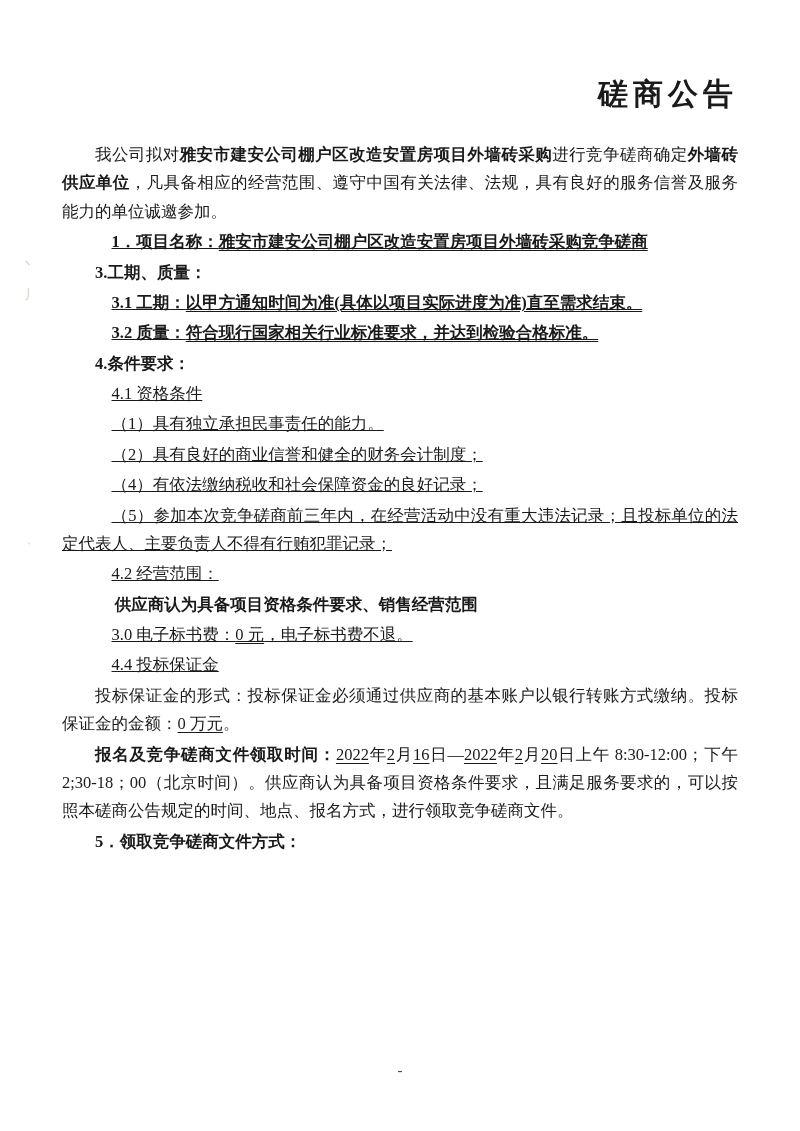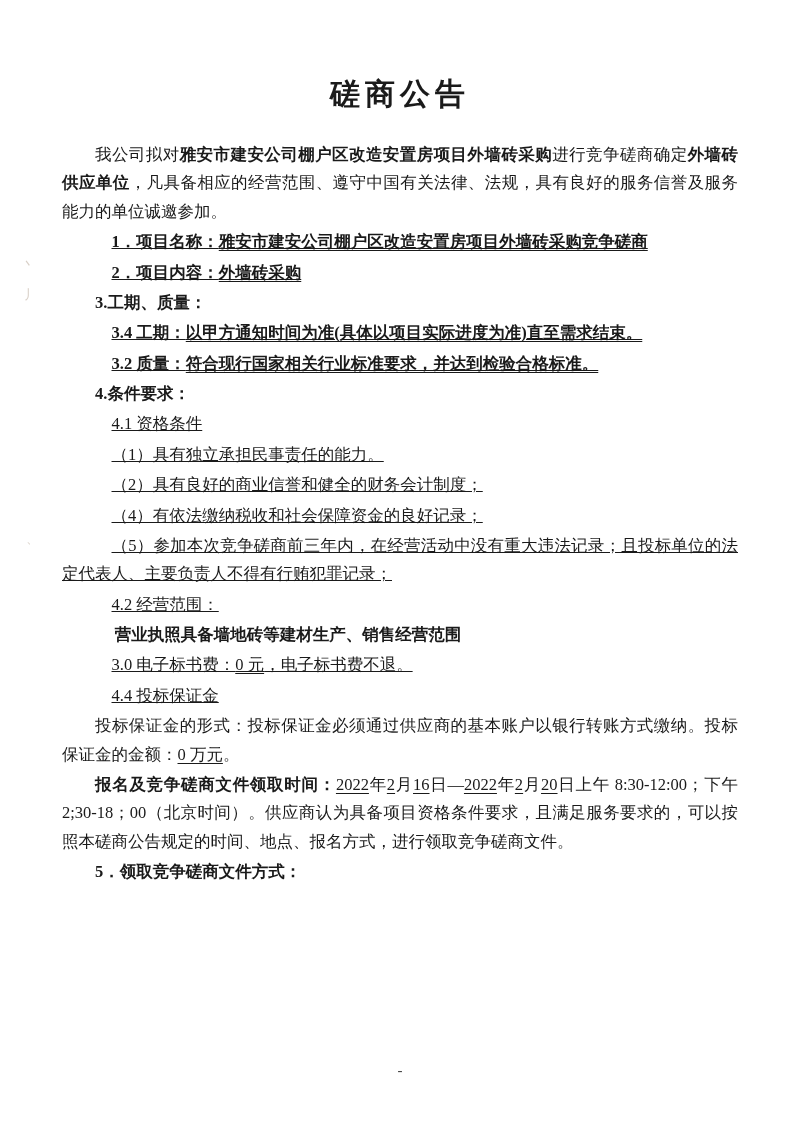--- a/index.html
+++ b/index.html
@@ -16,21 +16,21 @@
     overflow: hidden;
   }
   .page {
     width: 800px;
     height: 1131px;
     box-sizing: border-box;
     padding: 52px 62px 20px 62px;
     position: relative;
   }
   .doc-title {
-    text-align: center;
+    text-align: right;
     font-size: 30px;
     font-weight: bold;
     letter-spacing: 5px;
     margin: 22px 0 26px 0;
     font-family: "Liberation Serif", "DejaVu Serif", serif;
   }
   p {
     margin: 0 0 2px 0;
     font-size: 16.5px;
     line-height: 1.72;
@@ -84,39 +84,38 @@
   <div class="artifact a1">丶</div>
   <div class="artifact a2">丿</div>
   <div class="artifact a3">、</div>
 
   <h1 class="doc-title">磋商公告</h1>
 
   <p class="indent2"><span>我公司拟对</span><span class="b">雅安市建安公司棚户区改造安置房项目外墙砖采购</span><span>进行竞争磋商确定</span><span class="b">外墙砖供应单位</span><span>，凡具备相应的经营范围、遵守中国有关法律、法规，具有良好的服务信誉及服务能力的单位诚邀参加。</span></p>
 
   <p class="lvl2"><span class="b">1．项目名称：</span><span class="b u">雅安市建安公司棚户区改造安置房项目外墙砖采购竞争磋商</span></p>
 
-  <p class="lvl2"><span class="b">2．项目内容：</span><span class="b u">外墙砖采购</span></p>
 
   <p class="lvl1">3.工期、质量：</p>
 
-  <p class="lvl2"><span class="b">3.4 工期：</span><span class="b u">以甲方通知时间为准(具体以项目实际进度为准)直至需求结束。</span></p>
+  <p class="lvl2"><span class="b">3.1 工期：</span><span class="b u">以甲方通知时间为准(具体以项目实际进度为准)直至需求结束。</span></p>
 
   <p class="lvl2"><span class="b">3.2 质量：</span><span class="b u">符合现行国家相关行业标准要求，并达到检验合格标准。</span></p>
 
   <p class="lvl1">4.条件要求：</p>
 
   <p class="lvl2">4.1 资格条件</p>
 
   <p class="item">（1）具有独立承担民事责任的能力。</p>
   <p class="item">（2）具有良好的商业信誉和健全的财务会计制度；</p>
   <p class="item">（4）有依法缴纳税收和社会保障资金的良好记录；</p>
   <p class="item">（5）参加本次竞争磋商前三年内，在经营活动中没有重大违法记录；且投标单位的法定代表人、主要负责人不得有行贿犯罪记录；</p>
 
   <p class="lvl2">4.2 经营范围：</p>
-  <p class="blk">营业执照具备墙地砖等建材生产、销售经营范围</p>
+  <p class="blk">供应商认为具备项目资格条件要求、销售经营范围</p>
 
   <p class="lvl2"><span>3.0 电子标书费：</span><span class="u">0 元</span><span>，电子标书费不退。</span></p>
 
   <p class="lvl2">4.4 投标保证金</p>
 
   <p class="indent2"><span>投标保证金的形式：投标保证金必须通过供应商的基本账户以银行转账方式缴纳。投标保证金的金额：</span><span class="u">0 万元</span><span>。</span></p>
 
   <p class="indent2"><span class="b">报名及竞争磋商文件领取时间：</span><span class="u">2022</span><span>年</span><span class="u">2</span><span>月</span><span class="u">16</span><span>日</span><span>—</span><span class="u">2022</span><span>年</span><span class="u">2</span><span>月</span><span class="u">20</span><span>日上午 8:30-12:00；下午 2;30-18；00（北京时间）。供应商认为具备项目资格条件要求，且满足服务要求的，可以按照本磋商公告规定的时间、地点、报名方式，进行领取竞争磋商文件。</span></p>
 
   <p class="lvl1">5．领取竞争磋商文件方式：</p>

